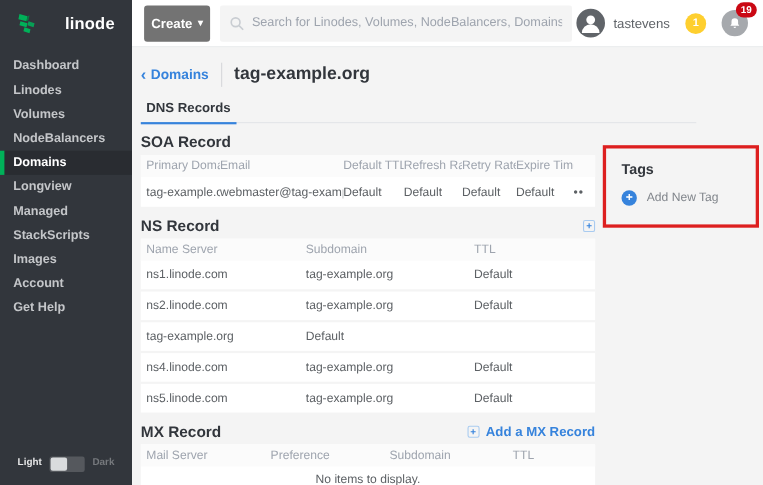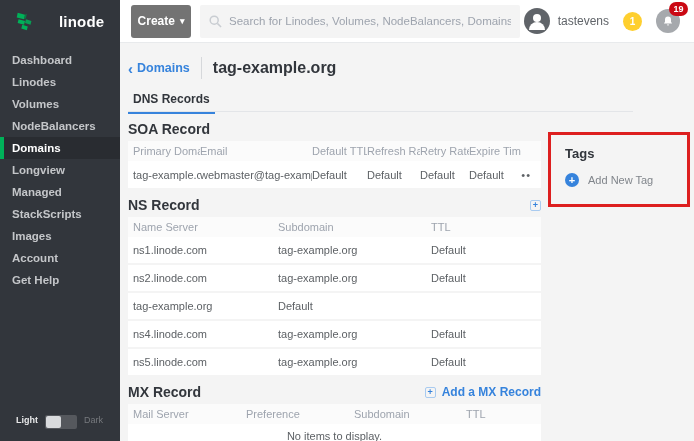--- a/index.html
+++ b/index.html
@@ -10,21 +10,21 @@
   .sidebar { position:absolute; left:0; top:0; width:120px; height:441px; background:#32363c; z-index:5; }
   .logo-row { display:flex; align-items:center; gap:23px; padding:10px 0 10px 14px; height:43px; }
   .logo-mark { width:22px; height:22px; flex:0 0 auto; }
   .logo-text { color:#fff; font-size:15px; font-weight:bold; letter-spacing:.2px; }
   .nav { margin-top:6px; }
   .nav-item { height:22px; line-height:22px; padding-left:8px; font-size:11.5px; font-weight:600;
               color:#c4c6c9; cursor:pointer; border-left:4px solid transparent; }
   .nav-item.active { color:#ffffff; background:rgba(0,0,0,.18); border-left-color:#00b159; }
   .theme-row { position:absolute; bottom:12px; left:16px; display:flex; gap:7px; }
   .theme-label-light { font-size:9px; color:#e6e7e8; font-weight:600; }
-  .theme-label-dark { font-size:9px; color:#76797d; font-weight:400; }
+  .theme-label-dark { font-size:9px; color:#76797d; font-weight:700; }
   .theme-switch { width:32px; height:14px; background:#55585d; border-radius:2px; position:relative; cursor:pointer; }
   .theme-knob { position:absolute; left:1px; top:1px; width:15px; height:12px; background:#d9dbdd; border-radius:2px; }
 
   
   .topbar { position:absolute; left:120px; top:0; width:574px; height:43px; background:#ffffff;
             border-bottom:1px solid #e8eaec; display:flex; align-items:center; z-index:4; }
   .create-btn { margin-left:11px; width:60px; height:33px; background:#737373; color:#fff; border:none;
                 border-radius:3px; font-size:12px; font-weight:600; display:flex; align-items:center;
                 justify-content:center; gap:5px; cursor:pointer; font-family:inherit; }
   .create-chevron { font-size:9px; line-height:1; }

